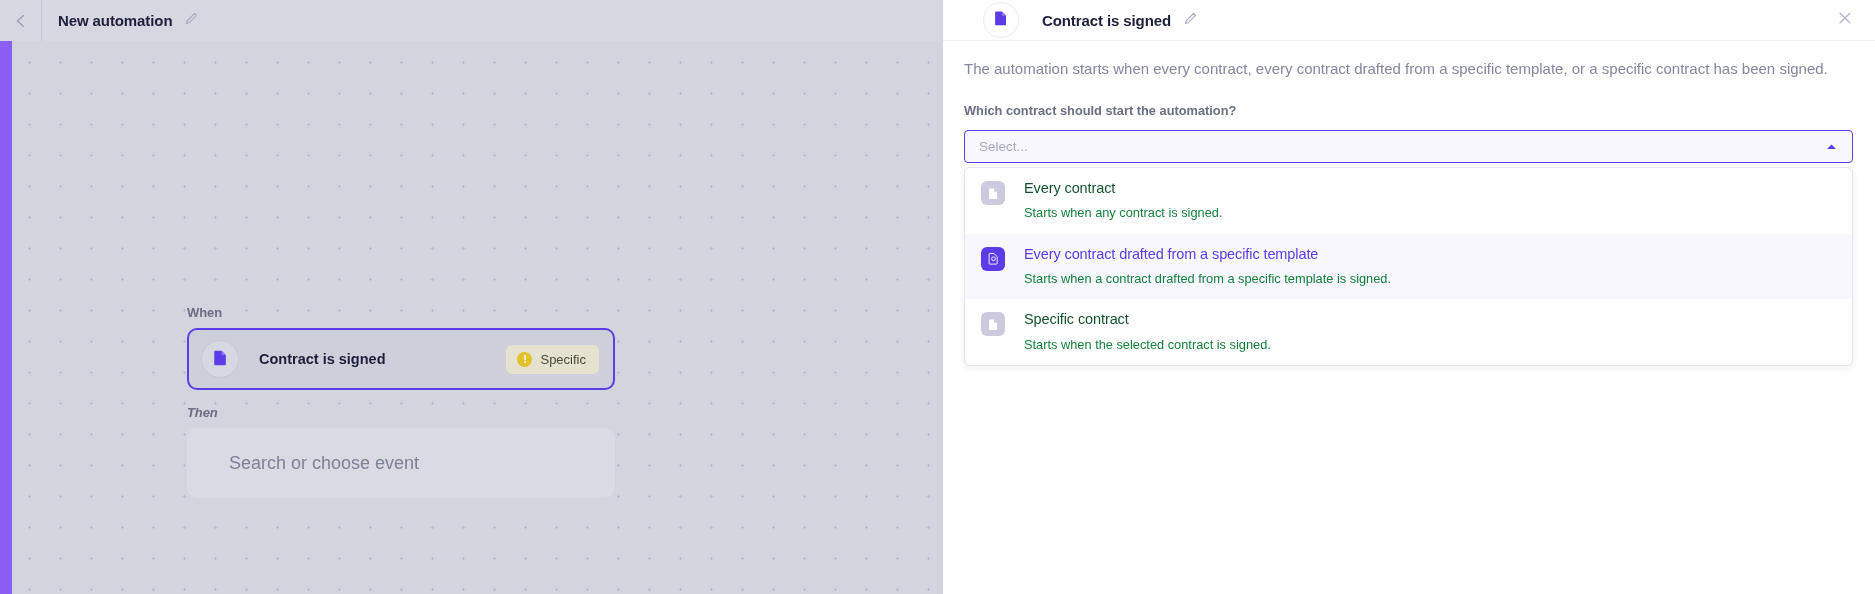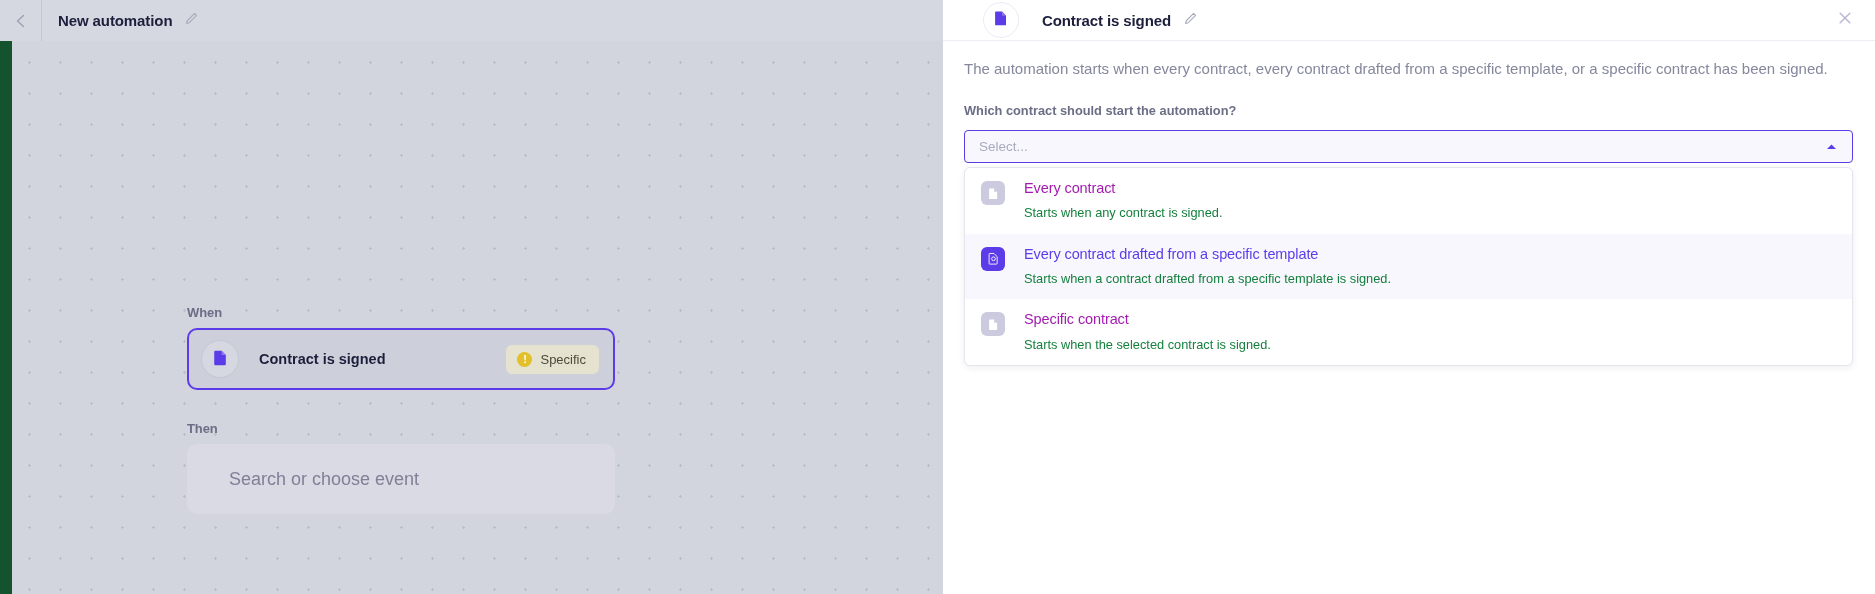--- a/index.html
+++ b/index.html
@@ -9,21 +9,21 @@
     font-family: "Liberation Sans", sans-serif;
     background: #ffffff;
   }
 
   .app { position: relative; width: 1875px; height: 594px; }
 
   
   .left-pane {
     position: absolute; left: 0; top: 0;
     width: 943px; height: 594px;
-    background: #14532d;
+    background: #8b5cf6;
     padding-left: 8px;
   }
   .left-topbar {
     position: absolute; left: 0; top: 0;
     width: 943px; height: 41px;
     background: #d6d8e1;
     display: flex; align-items: center;
   }
   .back-btn {
     width: 41px; height: 41px;
@@ -92,21 +92,21 @@
     width: 15px; height: 15px; border-radius: 50%;
     background: #e3c02a;
     display: flex; align-items: center; justify-content: center;
     flex: none;
   }
   .warn-dot span {
     color: #fff; font-size: 11px; font-weight: bold; line-height: 1;
   }
   .configure-label { font-size: 13px; color: #4b4a3c; font-weight: normal; }
 
-  .then-label { margin-top: 31px; }
+  .then-label { margin-top: 15px; font-style: italic; }
 
   .node-then {
     margin-top: 8px;
     width: 428px; height: 70px;
     border-radius: 10px;
     background: #d9dae3;
     display: flex; align-items: center;
     padding: 0 22px;
     cursor: pointer;
   }
@@ -190,21 +190,21 @@
   .menu-item.active { background: #f8f7fd; }
   .mi-icon {
     width: 24px; height: 24px; border-radius: 6px;
     background: #cbcade;
     display: flex; align-items: center; justify-content: center;
     flex: none; margin-top: 1px;
   }
   .menu-item.active .mi-icon { background: #5b3ce8; }
   .mi-text { margin-left: 19px; }
   .mi-label {
-    font-size: 14.5px; color: #a21caf; line-height: 1.2;
+    font-size: 14.5px; color: #14532d; line-height: 1.2;
     letter-spacing: -0.1px;
   }
   .menu-item.active .mi-label { color: #5b3ce8; }
   .mi-sub {
     font-size: 12.8px; color: #15803d; margin-top: 8px; line-height: 1.2;
   }
 </style>
 </head>
 <body>
 

